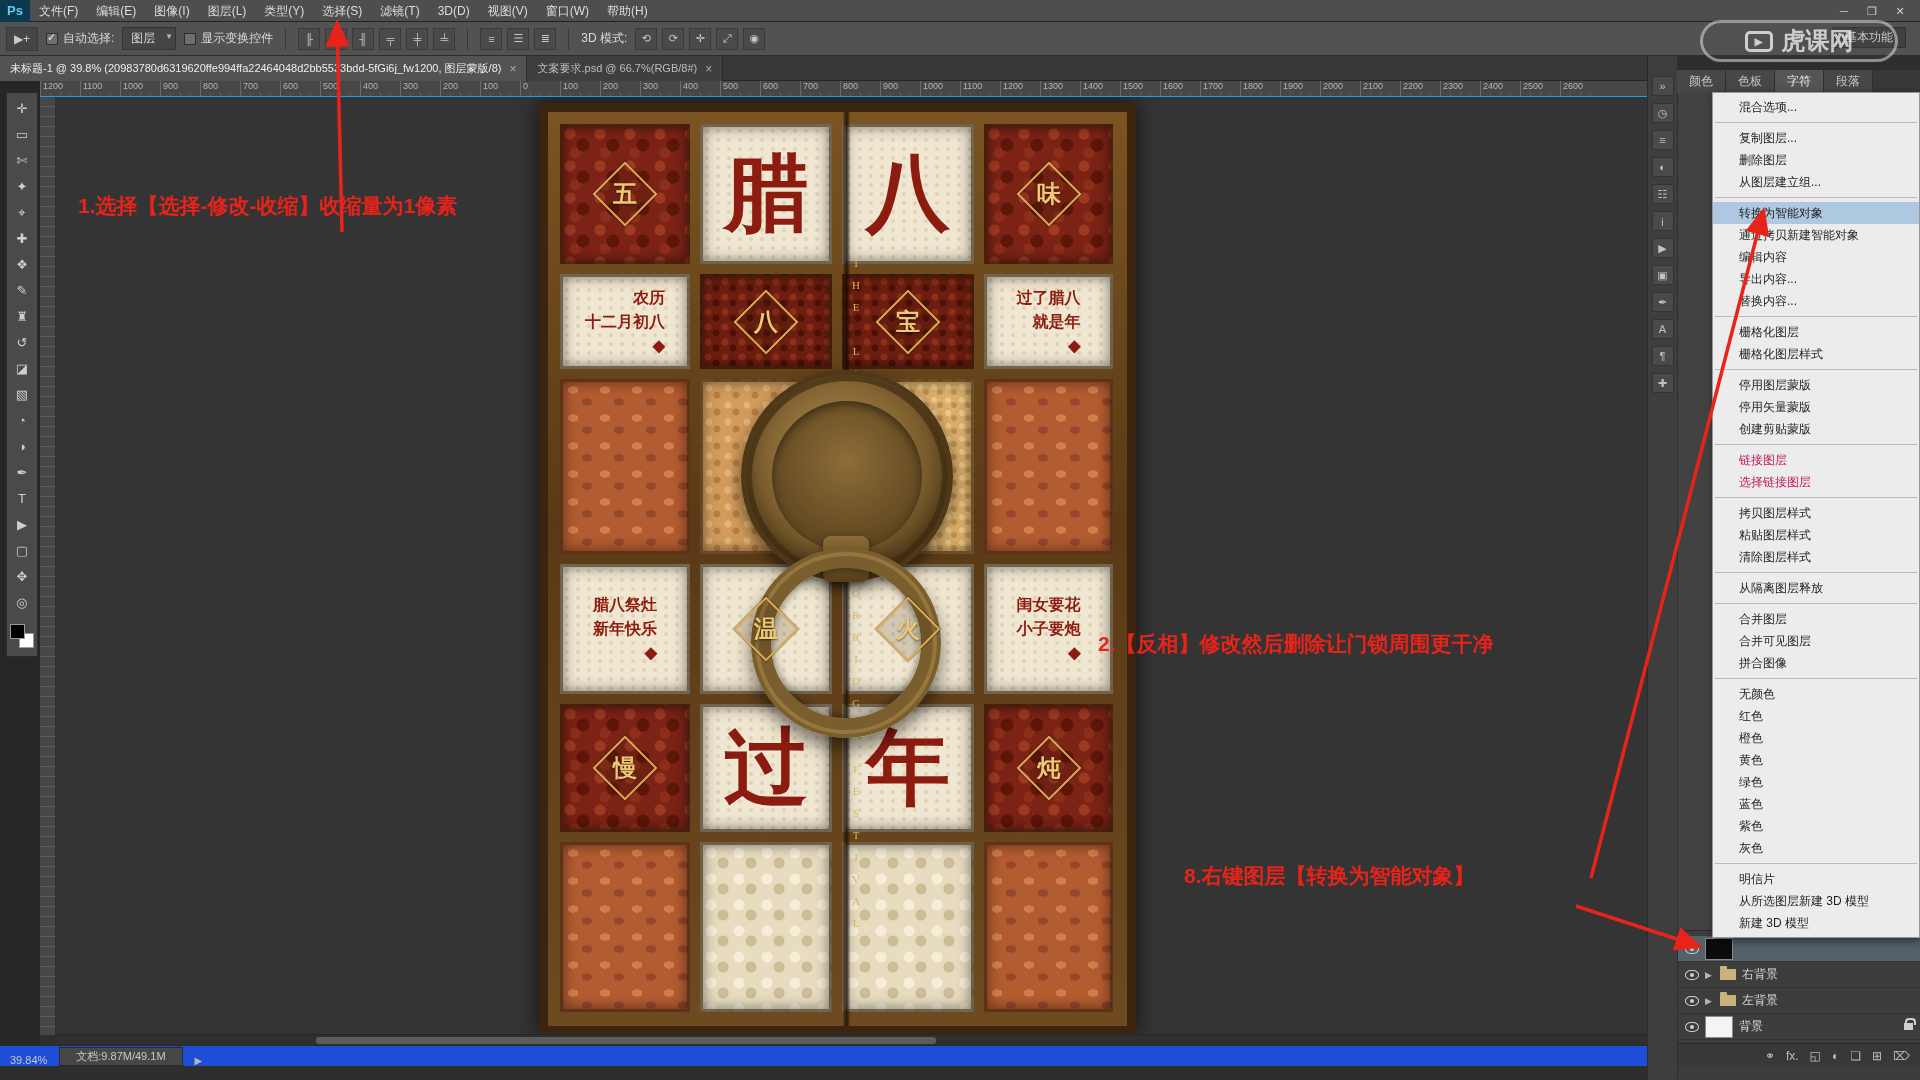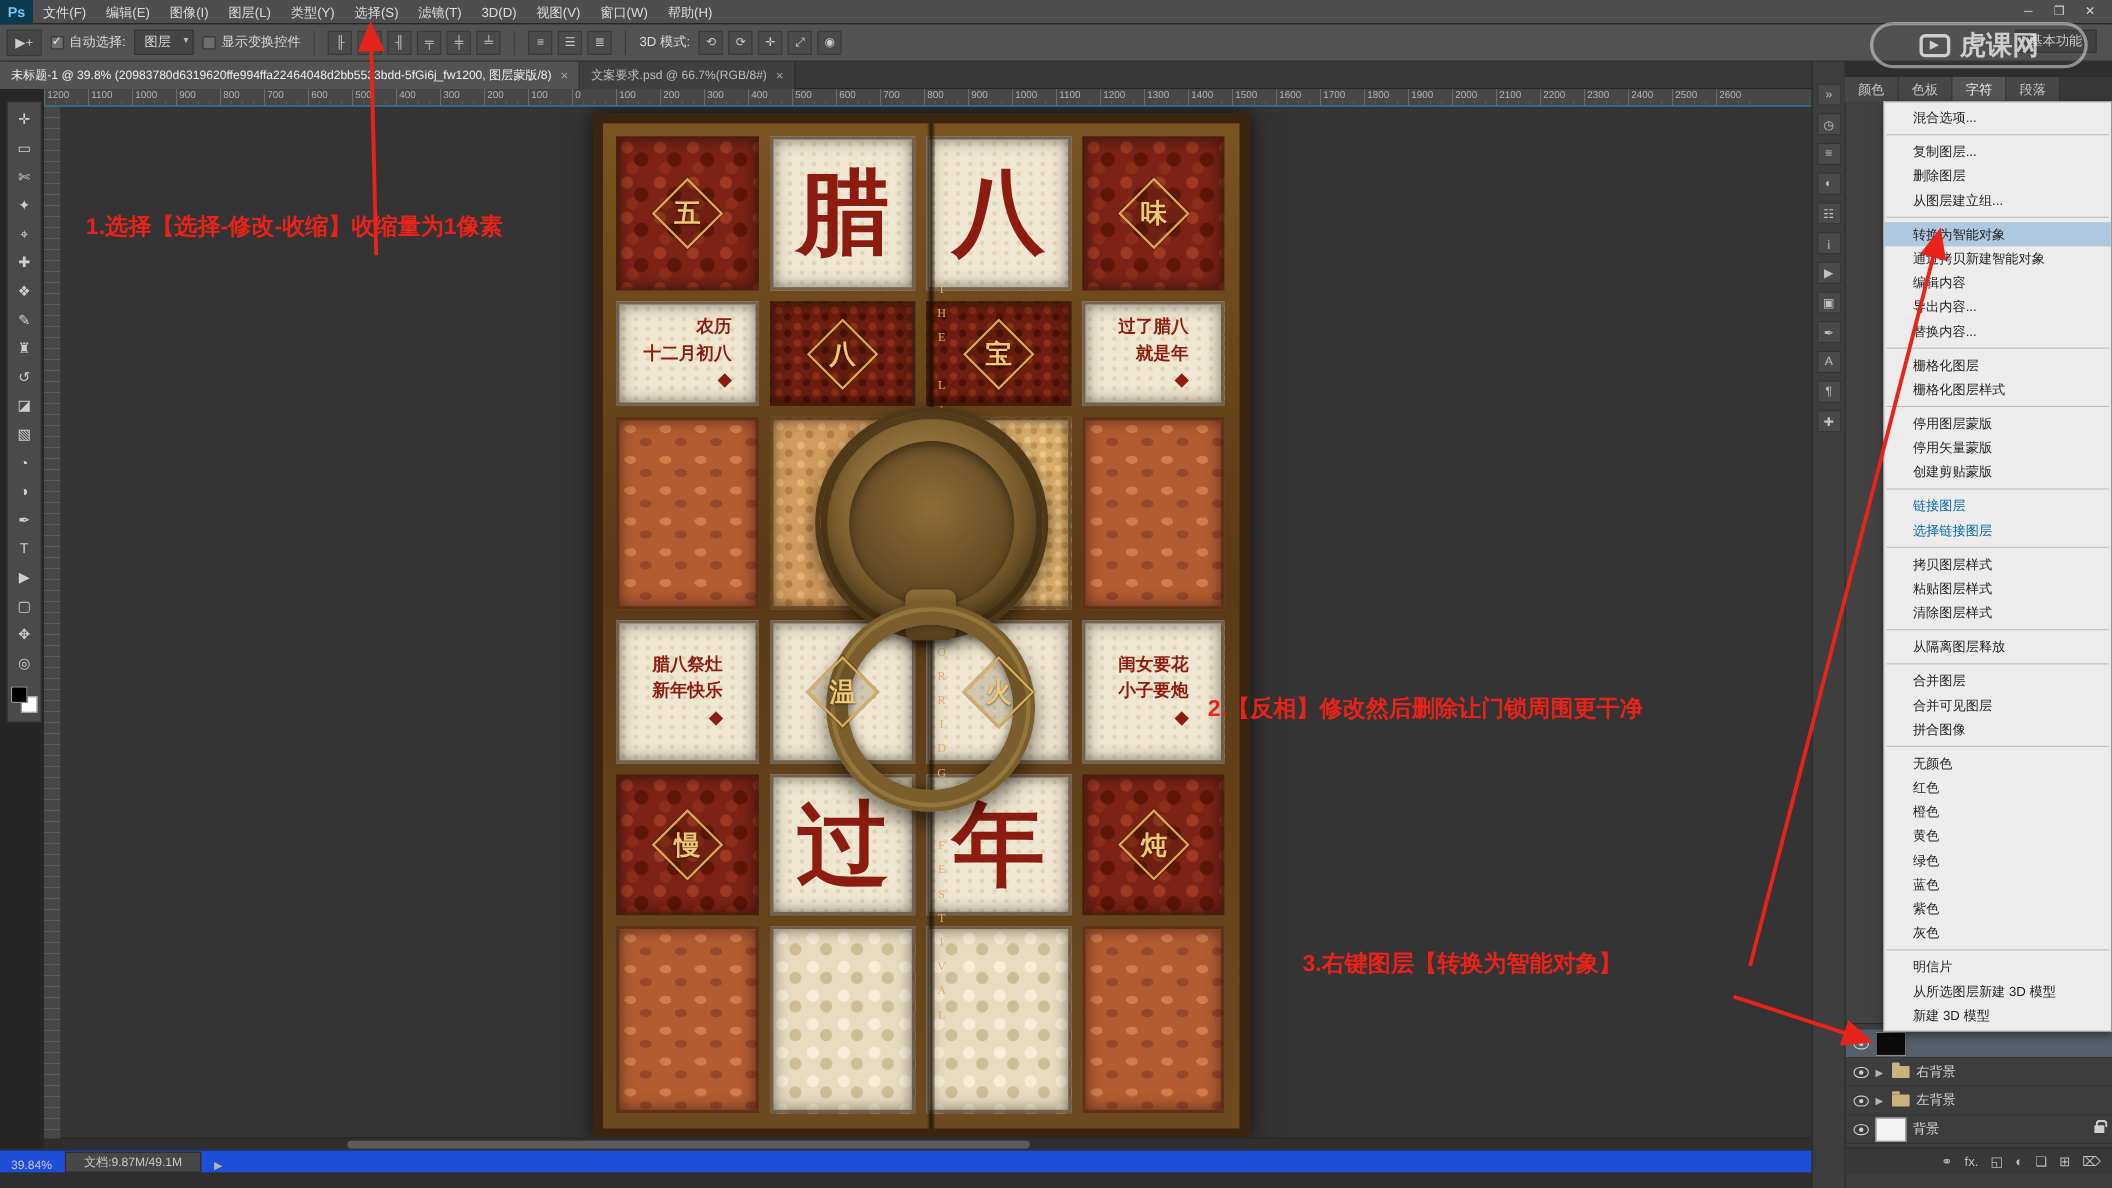--- a/index.html
+++ b/index.html
@@ -78,21 +78,21 @@
   .strip-icon{width:22px;height:20px;background:#4a4a4a;border:1px solid #333;color:#c2c2c2;font-size:11px;display:flex;align-items:center;justify-content:center}
   .panel-body{position:absolute;left:1677px;top:93px;width:243px;height:837px;background:#424242;border-left:1px solid #2f2f2f;z-index:10}
   .panel-tabs{position:absolute;left:1677px;top:70px;width:243px;height:23px;display:flex;background:#383838;z-index:11}
   .panel-tab{padding:0 12px;line-height:23px;font-size:12px;color:#c5c5c5;background:#474747;border-right:1px solid #2f2f2f}
   .panel-tab.active{background:#555;color:#eee}
 
   
   .ctxmenu{position:absolute;left:1712px;top:92px;width:208px;background:#ececec;border:1px solid #979797;box-shadow:2px 3px 9px rgba(0,0,0,.5);z-index:40;padding:3px 0;font-size:12px;color:#1f1f1f}
   .ctx-item{height:22px;line-height:22px;padding-left:26px;white-space:nowrap;overflow:hidden}
   .ctx-item.highlight{background:#aec8e0}
-  .ctx-item.disabled{color:#0369a1}
+  .ctx-item.disabled{color:#be185d}
   .ctx-item.sep{height:1px;margin:4px 2px;padding:0;background:#bcbcbc;line-height:0}
 
   
   .layers-panel{position:absolute;left:1677px;top:930px;width:243px;height:150px;background:#3d3d3d;border-top:1px solid #292929;border-left:1px solid #2f2f2f;z-index:30}
   .layer-rows{position:absolute;left:0;right:0;top:5px}
   .layer-row{height:26px;display:flex;align-items:center;gap:6px;padding:0 7px;font-size:12px;color:#d5d5d5;border-bottom:1px solid #333}
   .layer-row.selected{background:#55606a}
   .eye{width:14px;height:10px;border:1px solid #cfcfcf;border-radius:50% / 60%;position:relative;flex:0 0 14px}
   .eye::after{content:"";position:absolute;left:4px;top:2px;width:4px;height:4px;border-radius:50%;background:#cfcfcf}
   .tri{color:#b5b5b5;font-size:9px;width:9px}
@@ -466,21 +466,21 @@
     </div>
   <div class="statusbar">
     <span>39.84%</span>
     <span class="doc-box">文档:9.87M/49.1M</span>
     <span class="status-arrow">▶</span>
   </div>
   <div class="bottomfill"></div>
 
   <div class="note" style="left:78px;top:192px">1.选择【选择-修改-收缩】收缩量为1像素</div>
   <div class="note" style="left:1098px;top:630px">2.【反相】修改然后删除让门锁周围更干净</div>
-  <div class="note" style="left:1184px;top:862px">3.右键图层【转换为智能对象】</div>
+  <div class="note" style="left:1184px;top:862px">8.右键图层【转换为智能对象】</div>
   <svg class="overlay-svg">
     <defs>
       <marker id="ah" markerWidth="9" markerHeight="8" refX="6.5" refY="3.5" orient="auto">
         <polygon points="0 0, 8 3.5, 0 7" fill="#e8231a"></polygon>
       </marker>
     </defs>
     <line x1="342" y1="232" x2="337" y2="24" stroke="#e8231a" stroke-width="3.5" marker-end="url(#ah)"></line>
     <line x1="1591" y1="878" x2="1763" y2="212" stroke="#e8231a" stroke-width="3.5" marker-end="url(#ah)"></line>
     <line x1="1576" y1="906" x2="1698" y2="946" stroke="#e8231a" stroke-width="3.5" marker-end="url(#ah)"></line>
   </svg>

